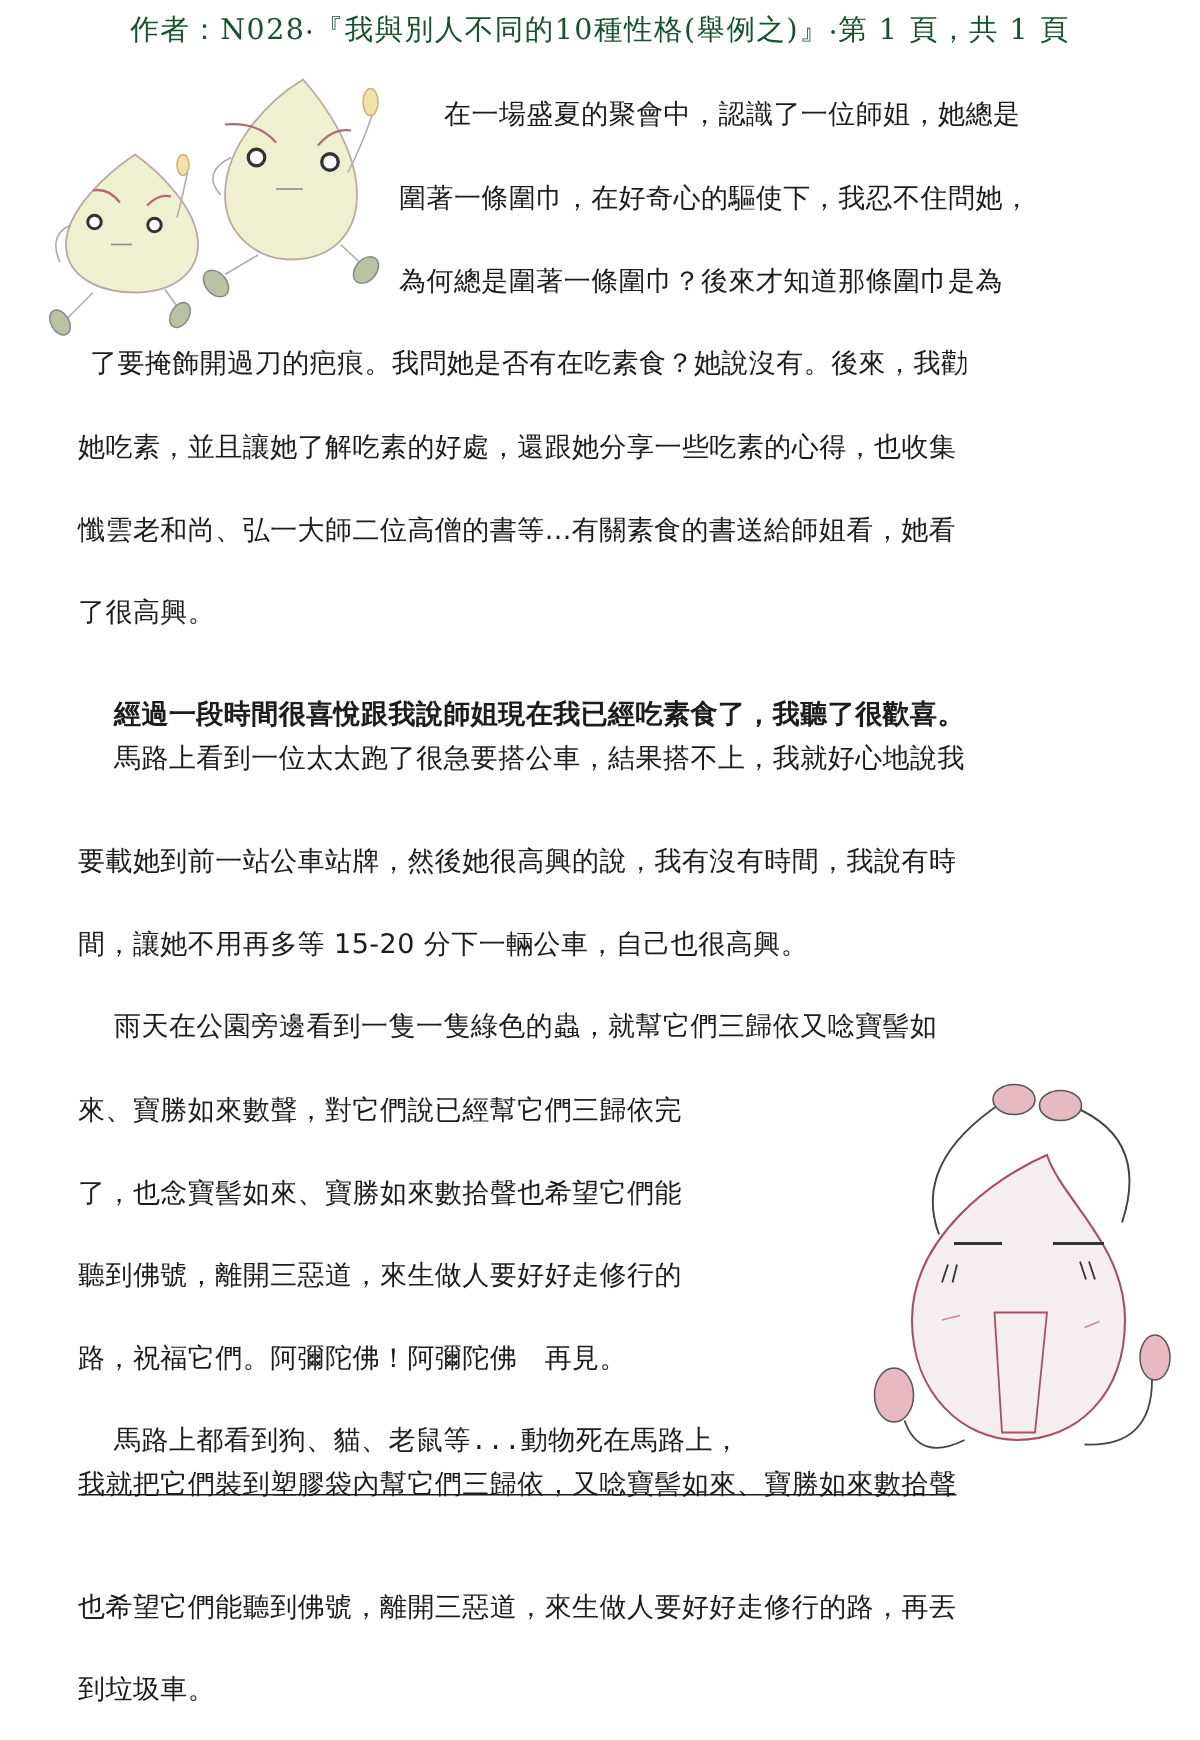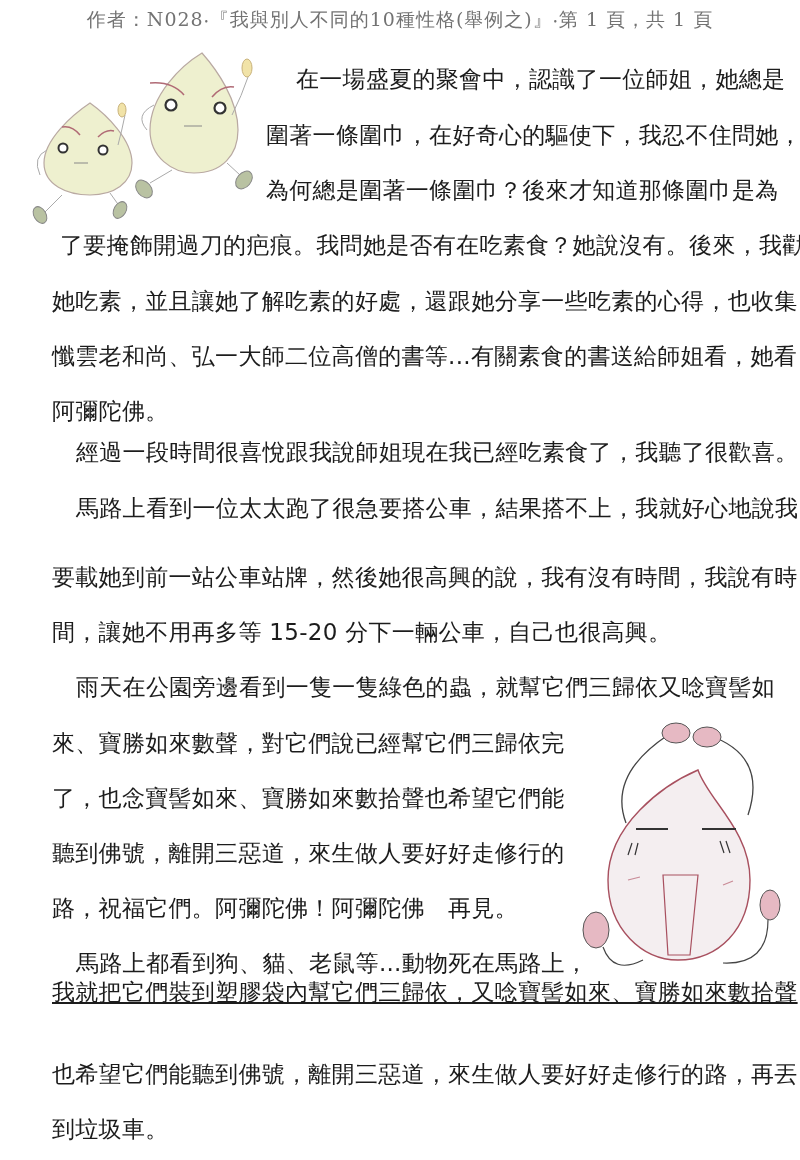--- a/index.html
+++ b/index.html
@@ -1,20 +1,20 @@
 <!DOCTYPE html>
 <html><head>
 <meta charset="utf-8">
 <style>
   html, body { margin:0; padding:0; background:#ffffff; }
   body { width:800px; height:1160px; position:relative; overflow:hidden;
          font-family:"DejaVu Sans", "Liberation Sans", sans-serif; color:#1a1a1a; }
   .header { position:absolute; left:0; top:6px; width:800px; text-align:center;
-            font-family:"DejaVu Serif","Liberation Serif", serif; font-size:19px; letter-spacing:1px; color:#737373; }
-  .line { position:absolute; font-size:23px; white-space:nowrap; letter-spacing:0.3px; color:#1c1c1c; }
+            font-family:"DejaVu Serif","Liberation Serif", serif; font-size:19px; letter-spacing:1px; color:#14532d; }
+  .line { position:absolute; font-size:18px; white-space:nowrap; letter-spacing:0.3px; color:#1c1c1c; }
   .illus { position:absolute; }
 </style>
 </head>
 <body>
 
 <div class="header">作者：N028‧『我與別人不同的10種性格(舉例之)』‧第 1 頁，共 1 頁</div>
 
 <svg class="illus" style="left:22px; top:45px;" width="240" height="180" viewBox="0 0 240 180">
 
   <g>
@@ -67,26 +67,26 @@
   <ellipse cx="202" cy="190" rx="10" ry="15" fill="#e6b9c3" stroke="#555" stroke-width="1"></ellipse>
   <path d="M200 205 Q200 250 155 248" stroke="#444" stroke-width="1.2" fill="none"></path>
 </svg>
 
 <div class="line" style="left:296px; top:64px;">在一場盛夏的聚會中，認識了一位師姐，她總是</div>
 <div class="line" style="left:266px; top:120px;">圍著一條圍巾，在好奇心的驅使下，我忍不住問她，</div>
 <div class="line" style="left:266px; top:175px;">為何總是圍著一條圍巾？後來才知道那條圍巾是為</div>
 <div class="line" style="left:60px; top:230px;">了要掩飾開過刀的疤痕。我問她是否有在吃素食？她說沒有。後來，我勸</div>
 <div class="line" style="left:52px; top:286px;">她吃素，並且讓她了解吃素的好處，還跟她分享一些吃素的心得，也收集</div>
 <div class="line" style="left:52px; top:341px;">懺雲老和尚、弘一大師二位高僧的書等...有關素食的書送給師姐看，她看</div>
-<div class="line" style="left:52px; top:396px;">阿彌陀佛。</div>
-<div class="line" style="left:76px; top:437px;">經過一段時間很喜悅跟我說師姐現在我已經吃素食了，我聽了很歡喜。</div>
+<div class="line" style="left:52px; top:396px;">了很高興。</div>
+<div class="line" style="left:76px; top:464px;font-weight:bold;">經過一段時間很喜悅跟我說師姐現在我已經吃素食了，我聽了很歡喜。</div>
 <div class="line" style="left:76px; top:493px;">馬路上看到一位太太跑了很急要搭公車，結果搭不上，我就好心地說我</div>
 <div class="line" style="left:52px; top:562px;">要載她到前一站公車站牌，然後她很高興的說，我有沒有時間，我說有時</div>
 <div class="line" style="left:52px; top:617px;">間，讓她不用再多等 15-20 分下一輛公車，自己也很高興。</div>
 <div class="line" style="left:76px; top:672px;">雨天在公園旁邊看到一隻一隻綠色的蟲，就幫它們三歸依又唸寶髻如</div>
 <div class="line" style="left:52px; top:728px;">來、寶勝如來數聲，對它們說已經幫它們三歸依完</div>
 <div class="line" style="left:52px; top:783px;">了，也念寶髻如來、寶勝如來數拾聲也希望它們能</div>
 <div class="line" style="left:52px; top:838px;">聽到佛號，離開三惡道，來生做人要好好走修行的</div>
 <div class="line" style="left:52px; top:893px;">路，祝福它們。阿彌陀佛！阿彌陀佛　再見。</div>
-<div class="line" style="left:76px; top:948px;">馬路上都看到狗、貓、老鼠等...動物死在馬路上，</div>
+<div class="line" style="left:76px; top:948px;font-family:Liberation Mono, monospace;">馬路上都看到狗、貓、老鼠等...動物死在馬路上，</div>
 <div class="line" style="left:52px; top:977px;text-decoration:underline;">我就把它們裝到塑膠袋內幫它們三歸依，又唸寶髻如來、寶勝如來數拾聲</div>
 <div class="line" style="left:52px; top:1059px;">也希望它們能聽到佛號，離開三惡道，來生做人要好好走修行的路，再丟</div>
 <div class="line" style="left:52px; top:1114px;">到垃圾車。</div>
 
 </body></html>

